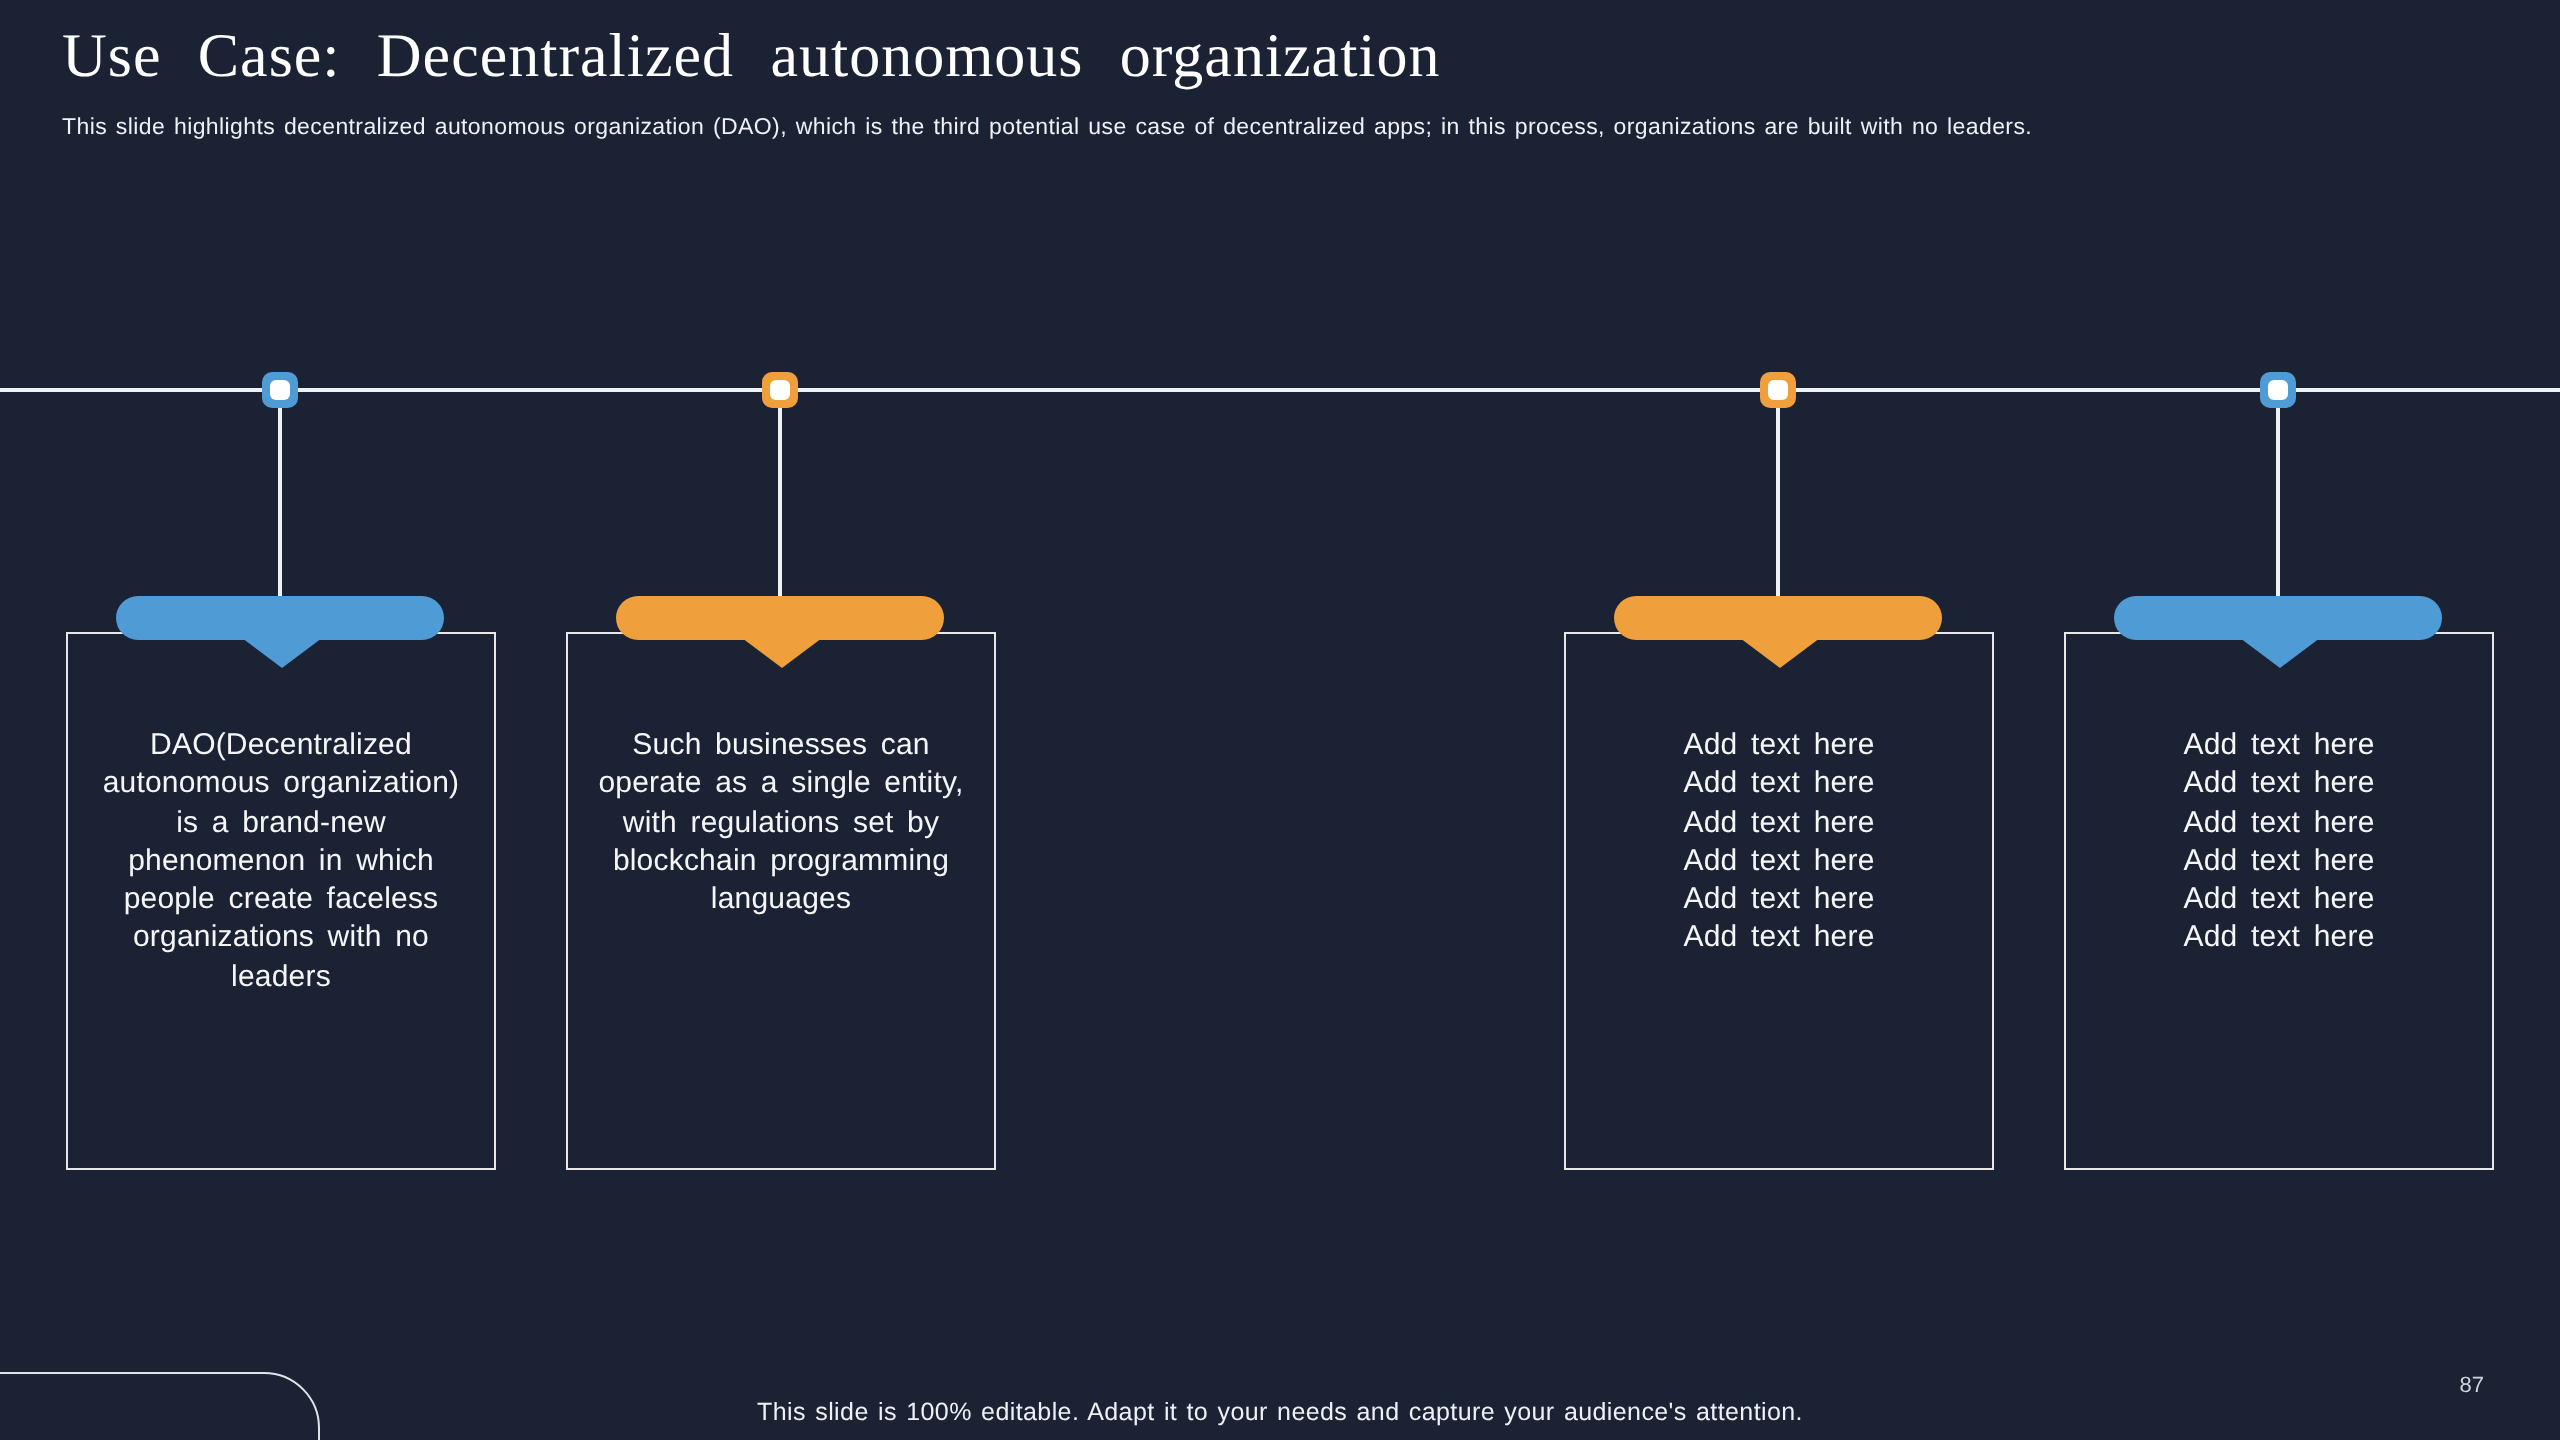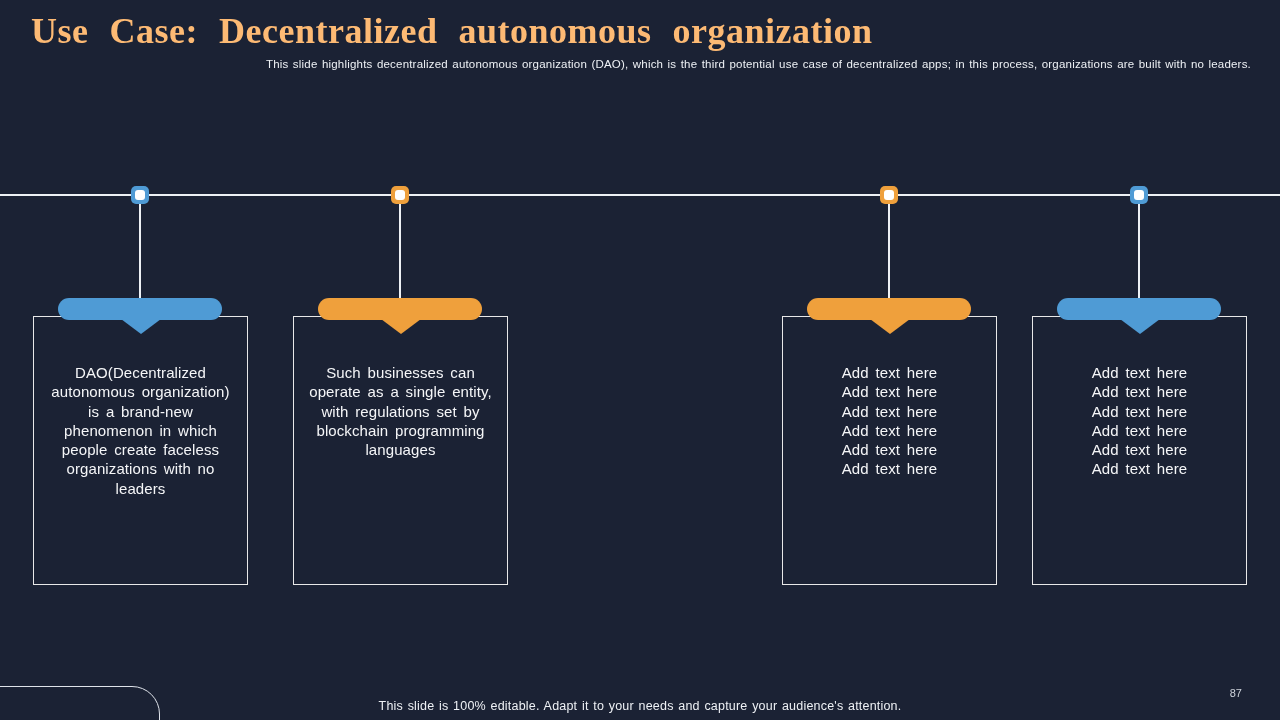--- a/index.html
+++ b/index.html
@@ -8,28 +8,27 @@
     width:1280px;height:720px;
     overflow:hidden;
     background:var(--bg,#1b2234);
     font-family:"Liberation Sans",sans-serif;
     color:var(--text,#f5f6f8);
   }
   
   .title{
     position:absolute;left:31px;top:10px;width:1100px;
     font-family:"Liberation Serif",serif;
-    font-size:36px;font-weight:700;letter-spacing:.5px;word-spacing:.32em;
-    color:#fdba74;
+    font-size:31px;font-weight:400;letter-spacing:.5px;word-spacing:.32em;
+    color:#ffffff;
   }
   .subtitle{
     position:absolute;left:31px;top:58px;width:1220px;
     font-size:11.5px;letter-spacing:.2px;word-spacing:1px;
     color:#eef1f5;
-    text-align:right;
   }
   
   .timeline-line{
     position:absolute;left:0;top:194px;width:1280px;height:2px;
     background:var(--line,#eef1f5);
   }
   .col{position:absolute;top:186px;width:215px;height:400px;}
   .node{
     position:absolute;left:98px;top:0;width:18px;height:18px;
     border-radius:5px;box-sizing:border-box;
@@ -95,21 +94,21 @@
   <div class="col blue" style="left:33px">
     <div class="node">
         <div class="node-inner"></div>
       </div>
     <div class="connector"></div>
     <div class="tab"></div>
     <div class="tab-arrow"></div>
     <div class="box">DAO(Decentralized autonomous organization) is a brand-new phenomenon in which people create faceless organizations with no leaders</div>
   </div>
 
-  <div class="col orange" style="left:293px">
+  <div class="col orange" style="left:283px">
     <div class="node">
         <div class="node-inner"></div>
       </div>
     <div class="connector"></div>
     <div class="tab"></div>
     <div class="tab-arrow"></div>
     <div class="box">Such businesses can operate as a single entity, with regulations set by blockchain programming languages</div>
   </div>
 
 

